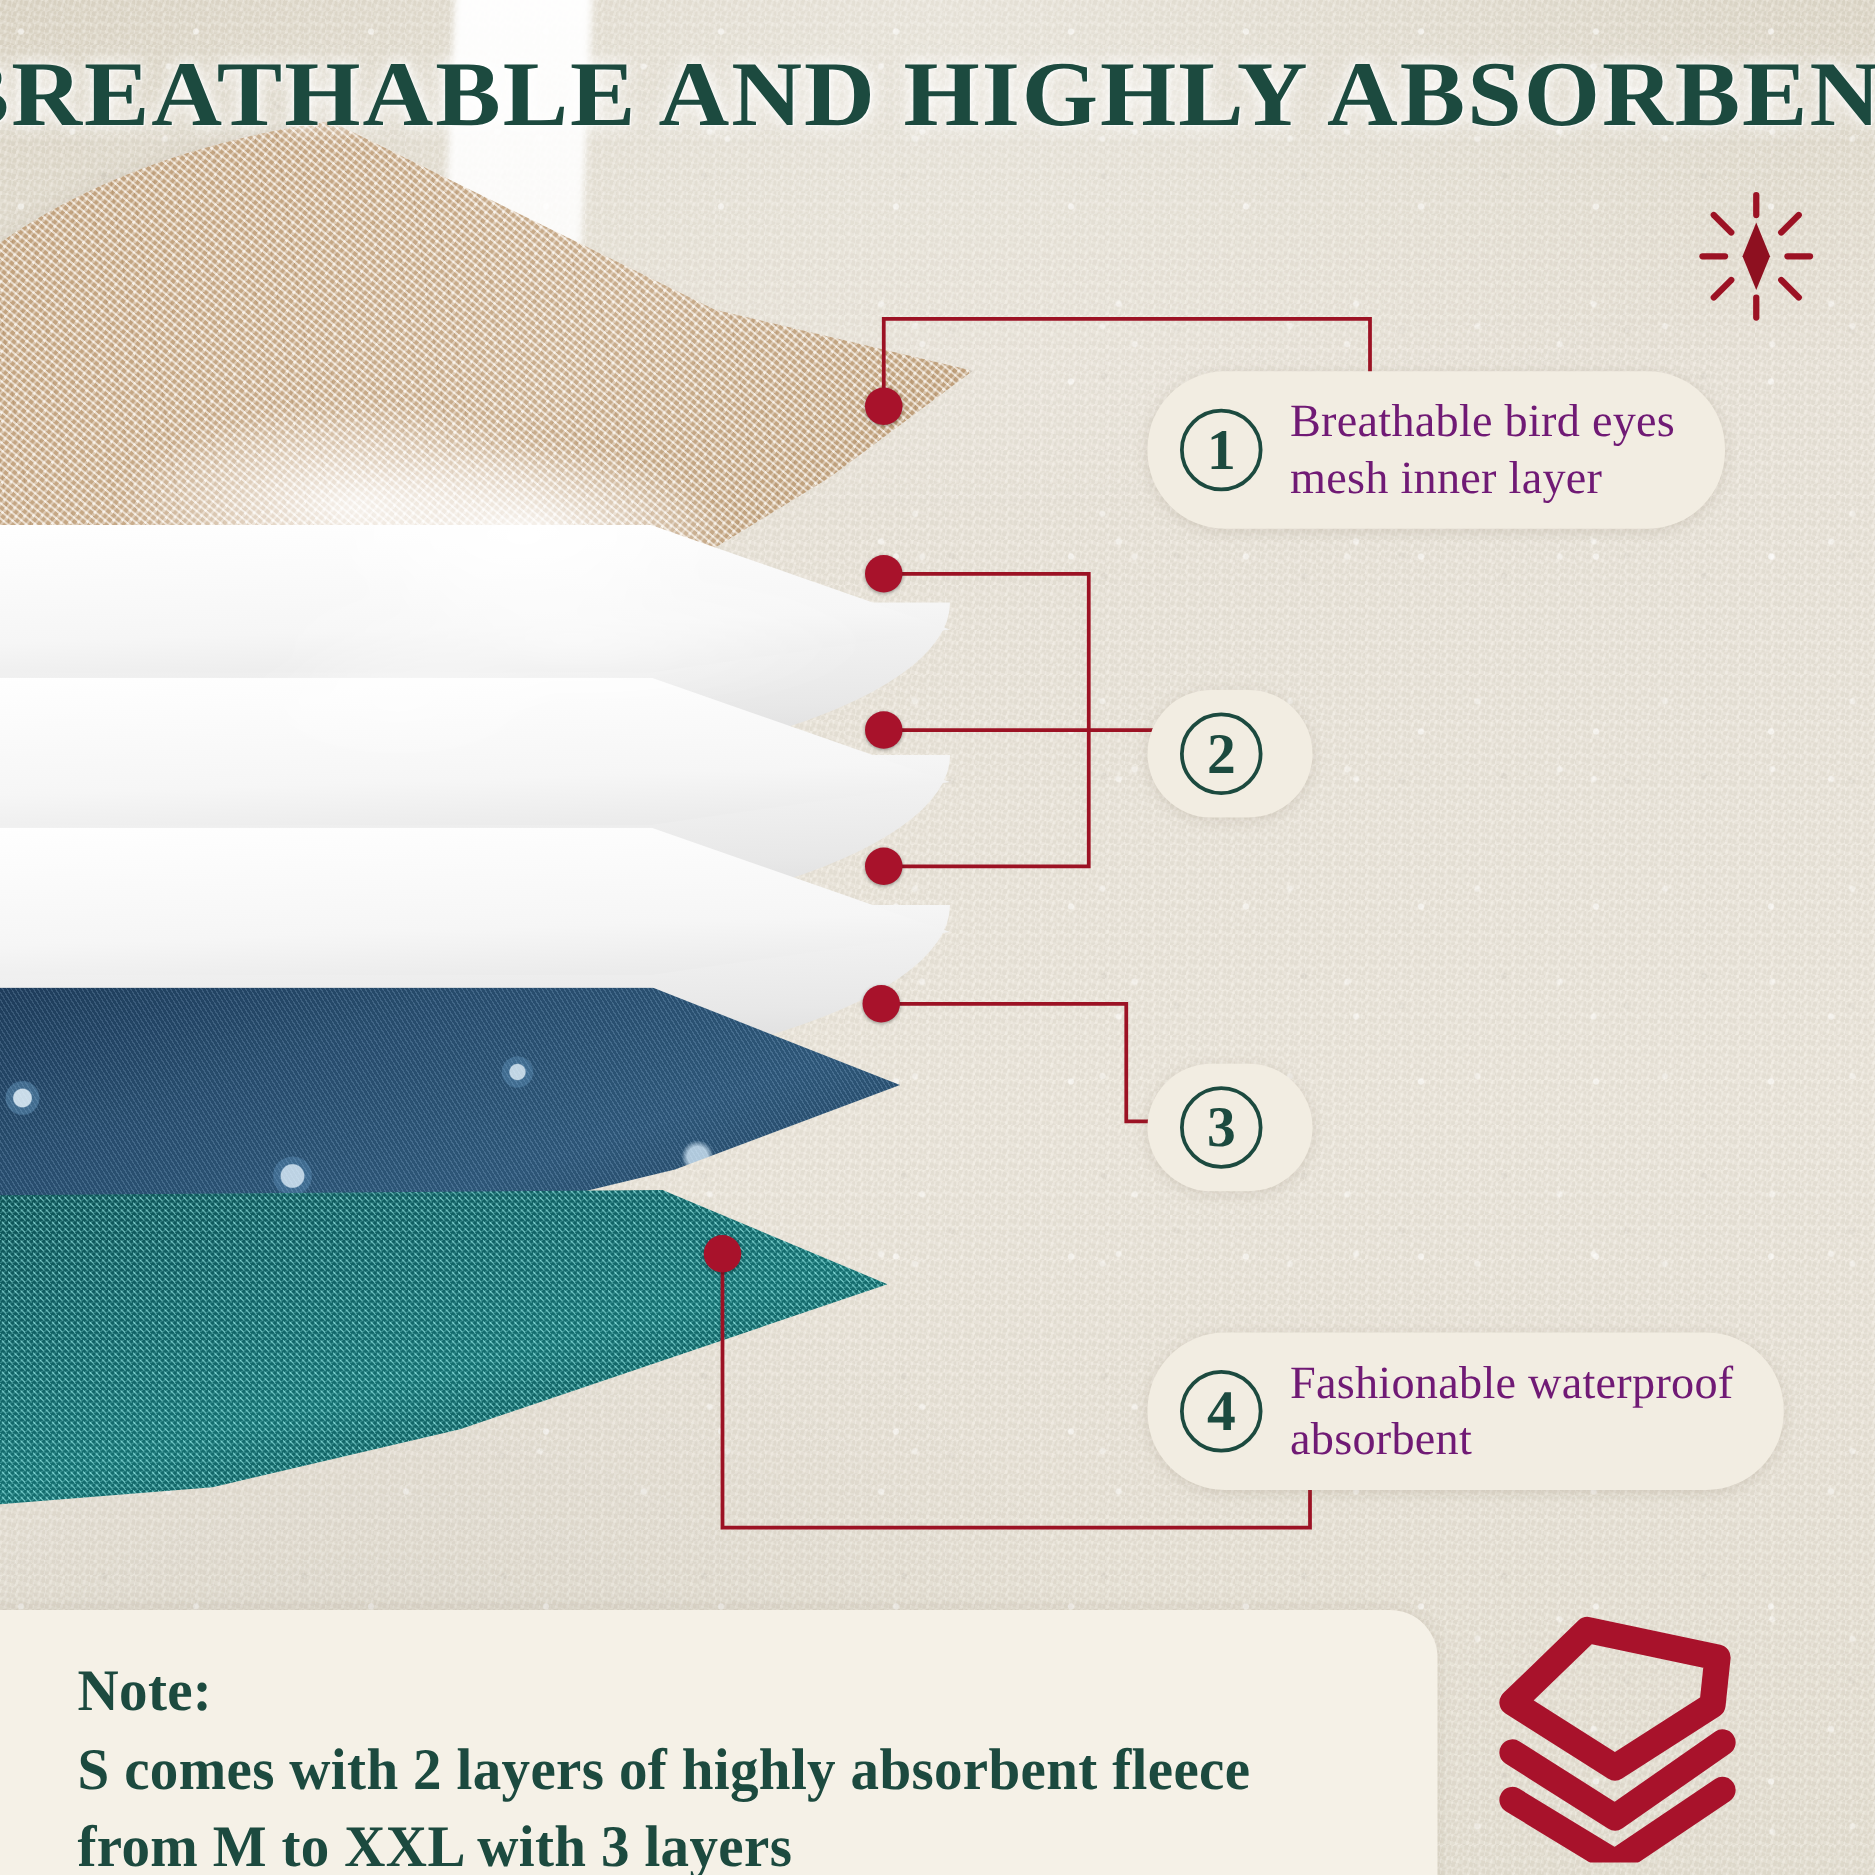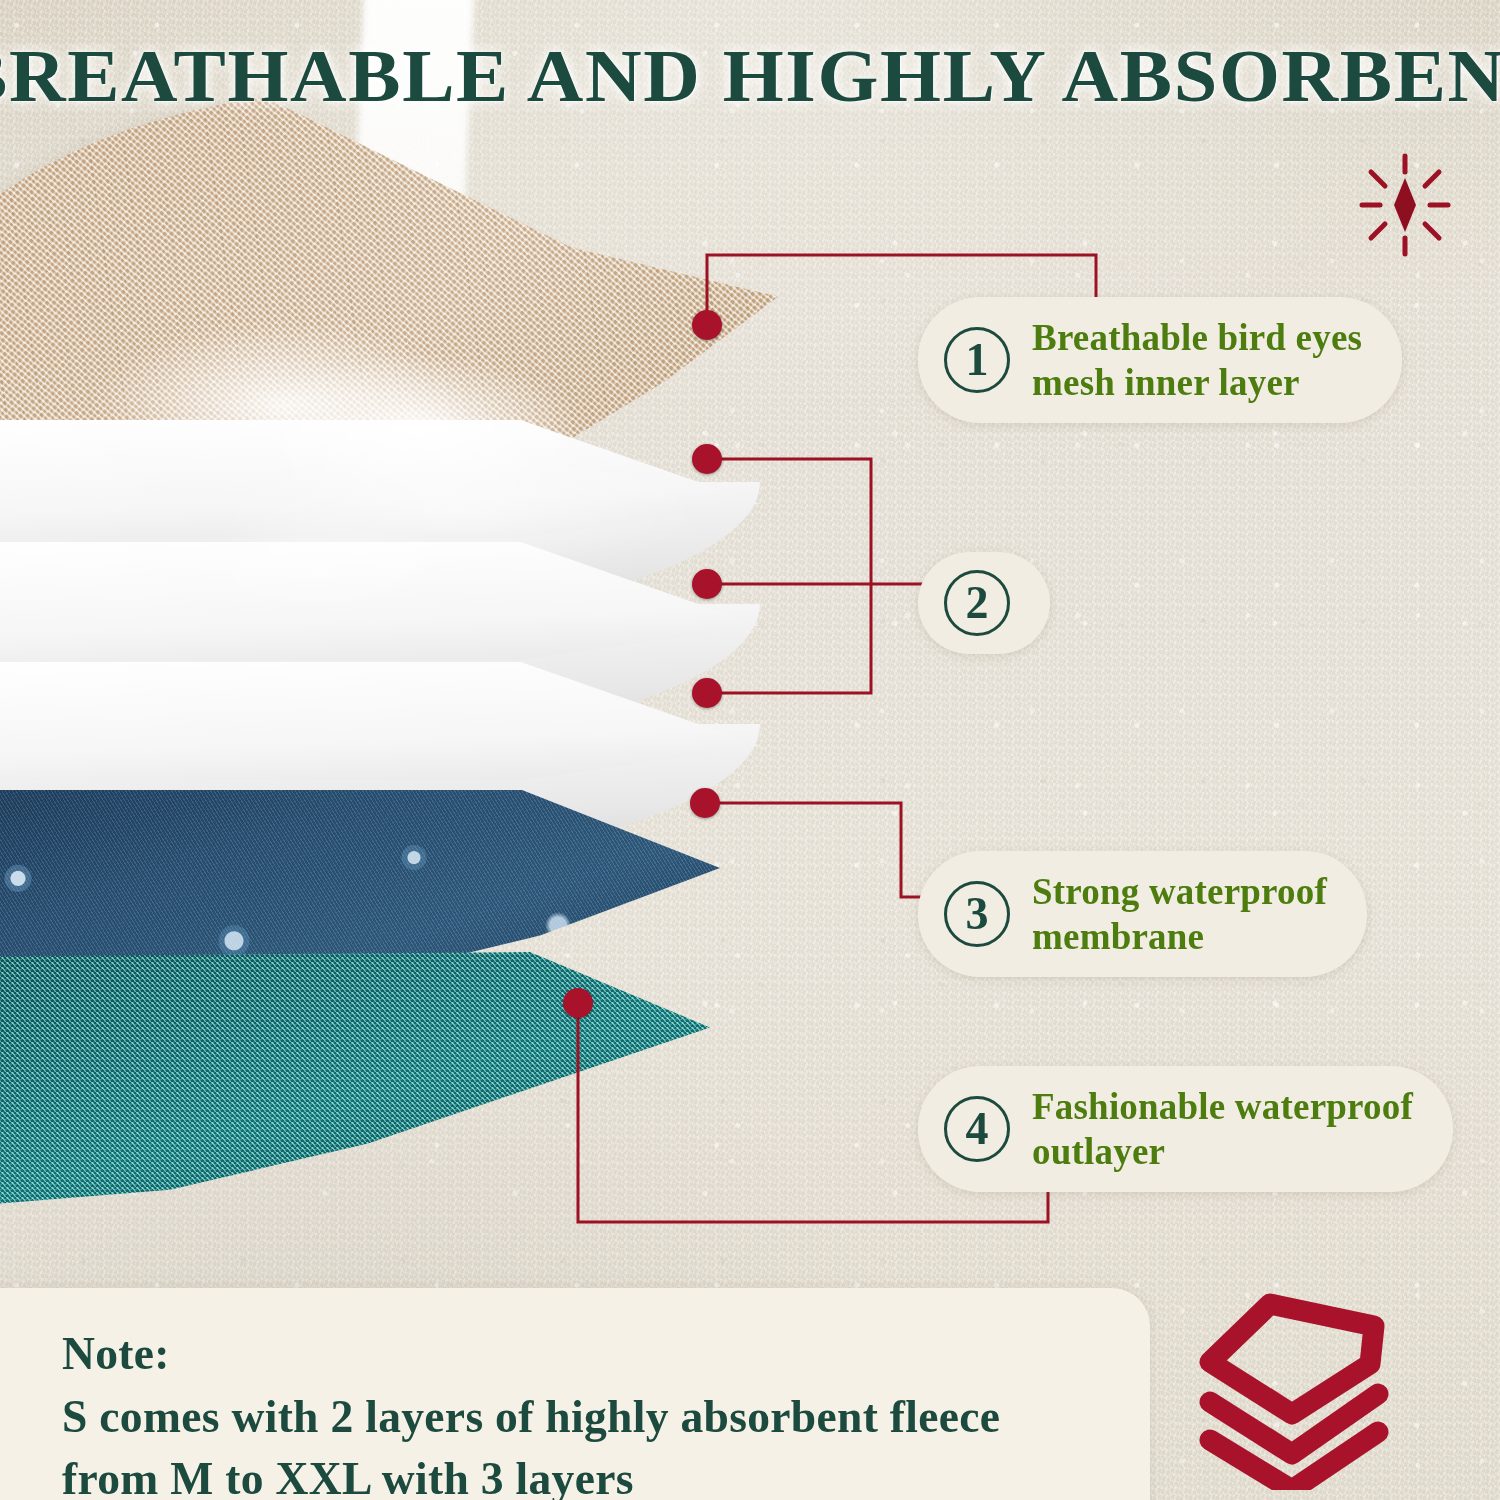--- a/index.html
+++ b/index.html
@@ -159,23 +159,23 @@
     flex:0 0 auto;
     width:66px; height:66px; border-radius:50%;
     border:3px solid #1c4a3f;
     color:#1c4a3f;
     font-family:"Liberation Serif", serif;
     font-weight:700; font-size:46px;
     display:flex; align-items:center; justify-content:center;
     line-height:1;
   }
   .pill-text{
-    color:#4d7c0f;
-    font-family:"Liberation Serif", serif;
-    font-weight:700;
+    color:#701a75;
+    font-family:"Liberation Serif", serif;
+    font-weight:400;
     font-size:37px;
     line-height:1.22;
     white-space:pre-line;
     letter-spacing:.2px;
   }
 
   #pill1{ left:918px; top:297px; }
   #pill2{ left:918px; top:552px; }
   #pill3{ left:918px; top:851px; }
   #pill4{ left:918px; top:1066px; }
@@ -276,28 +276,26 @@
   <div class="pill-text">Breathable bird eyes
 mesh inner layer</div>
 </div>
 
 <div class="pill" id="pill2">
   <div class="badge">2</div>
 </div>
 
 <div class="pill" id="pill3">
   <div class="badge">3</div>
-  <div class="pill-text">Strong waterproof
-membrane</div>
 </div>
 
 <div class="pill" id="pill4">
   <div class="badge">4</div>
   <div class="pill-text">Fashionable waterproof
-outlayer</div>
+absorbent</div>
 </div>
 
 <div id="note">
   <div id="note-inner">
     <div class="note-line">Note:</div>
     <div class="note-line">S comes with 2 layers of highly absorbent fleece</div>
     <div class="note-line">from M to XXL with 3 layers</div>
   </div>
 </div>
 

